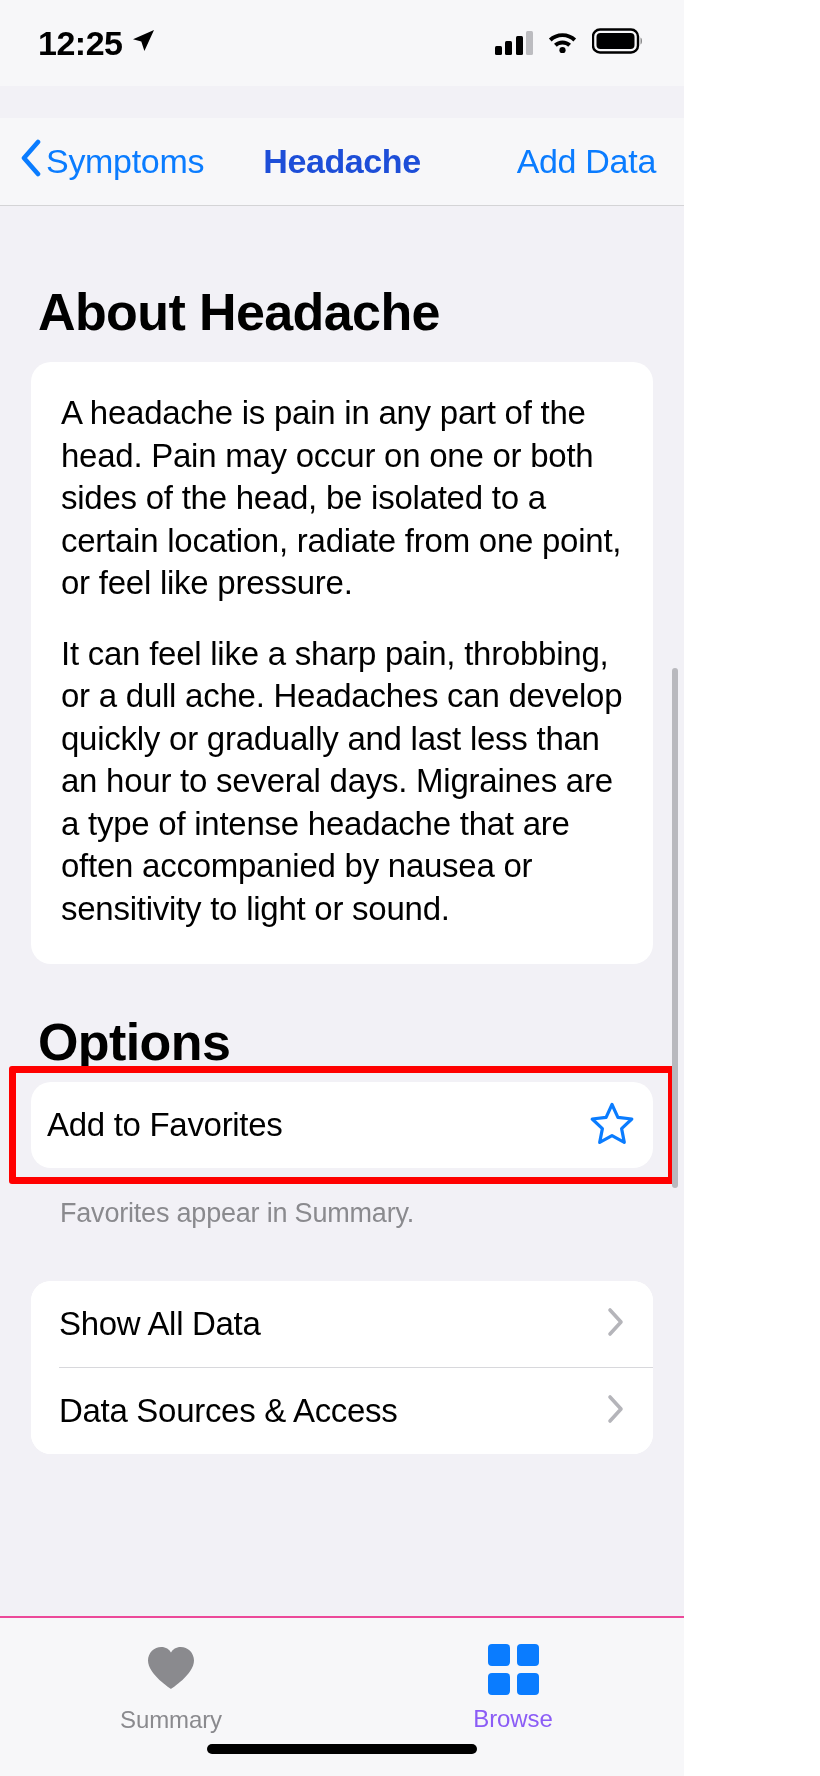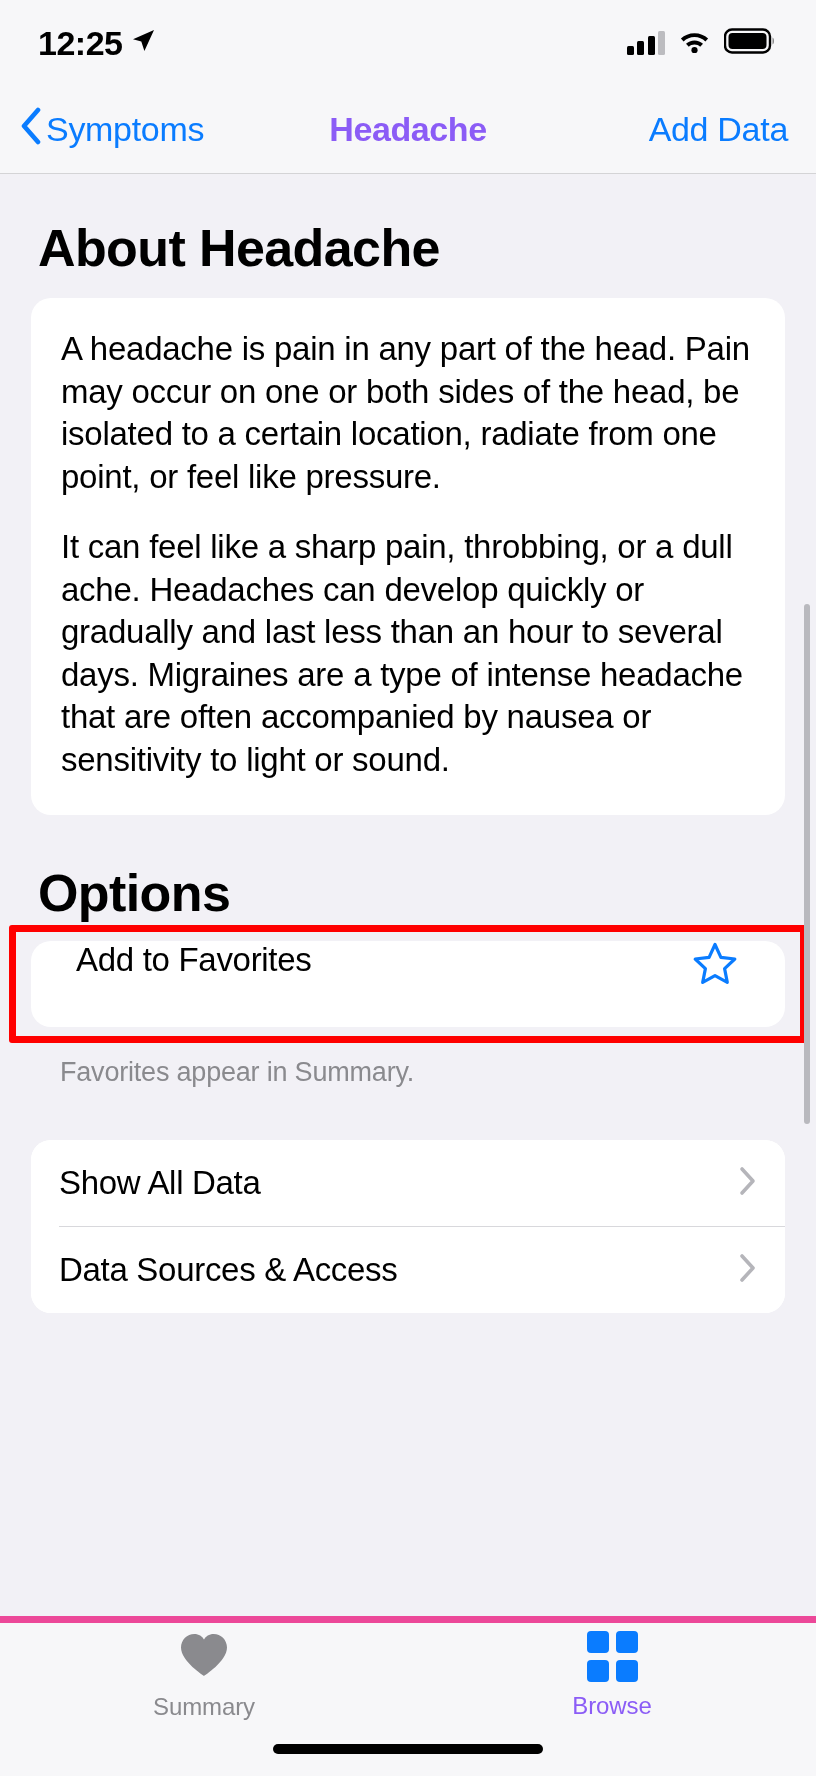--- a/index.html
+++ b/index.html
@@ -4,24 +4,25 @@
 <style>
   * { box-sizing: border-box; margin: 0; padding: 0; }
   html, body {
     width: 820px; height: 1776px;
     font-family: "Liberation Sans", sans-serif;
     background: #ffffff;
     overflow: hidden;
   }
   .phone {
     position: relative;
-    width: 816px; height: 1776px;
+    width: 684px; height: 1776px;
     background: #f2f1f6;
     display: flex;
     flex-direction: column;
+    gap: 32px;
   }
 
   
   .statusbar {
     height: 86px;
     background: #f7f7f9;
     display: flex;
     align-items: center;
     justify-content: space-between;
     padding: 0 40px 0 38px;
@@ -69,21 +70,21 @@
     cursor: pointer;
     padding: 0 6px;
   }
   .nav-back svg { margin-right: 4px; }
   .nav-title {
     position: absolute;
     left: 0; right: 0;
     text-align: center;
     font-size: 34px;
     font-weight: 700;
-    color: #8b5cf6;
+    color: #1d4ed8;
     letter-spacing: -0.4px;
     pointer-events: none;
   }
   .nav-action {
     color: #0a7cff;
     font-size: 34px;
     letter-spacing: -0.3px;
     background: none; border: none;
     font-family: inherit;
     cursor: pointer;
@@ -98,21 +99,21 @@
     overflow: hidden;
     padding: 0 0 0 0;
   }
   .section-title {
     font-size: 52px;
     font-weight: 700;
     color: #000;
     letter-spacing: -0.6px;
     padding: 44px 0 20px 38px;
   }
-  .section-title.options { padding-top: 48px; padding-bottom: 18px; }
+  .section-title.options { padding-top: 48px; padding-bottom: 10px; }
 
   .card {
     background: #ffffff;
     border-radius: 20px;
     margin: 0 31px;
     padding: 30px 30px 34px 30px;
   }
   .card p {
     font-size: 33px;
     line-height: 42.5px;
@@ -161,22 +162,22 @@
     top: -16px; bottom: -16px;
     border: 7px solid #ff0000;
     border-radius: 3px;
     pointer-events: none;
   }
   .fav-row {
     background: #fff;
     border-radius: 20px;
     height: 86px;
     display: flex;
-    align-items: flex-start;
-    padding: 0 45px;
+    align-items: center;
+    padding: 0 16px;
     cursor: pointer;
     position: relative;
   }
   .footnote {
     font-size: 27px;
     color: #8a8a8e;
     letter-spacing: -0.2px;
     padding: 30px 0 0 60px;
   }
 
@@ -188,24 +189,24 @@
     width: 6px;
     height: 520px;
     background: #b9b9be;
     border-radius: 3px;
   }
 
   
   .tabbar {
     height: 160px;
     background: #f7f7f9;
-    border-top: 7px solid #ec4899;
+    border-top: 2px solid #ec4899;
     display: flex;
     flex: 0 0 auto;
-    padding-top: 8px;
+    padding-top: 26px;
   }
   .tab {
     flex: 1 1 0;
     display: flex;
     flex-direction: column;
     align-items: center;
     justify-content: flex-start;
     gap: 10px;
     cursor: pointer;
   }

